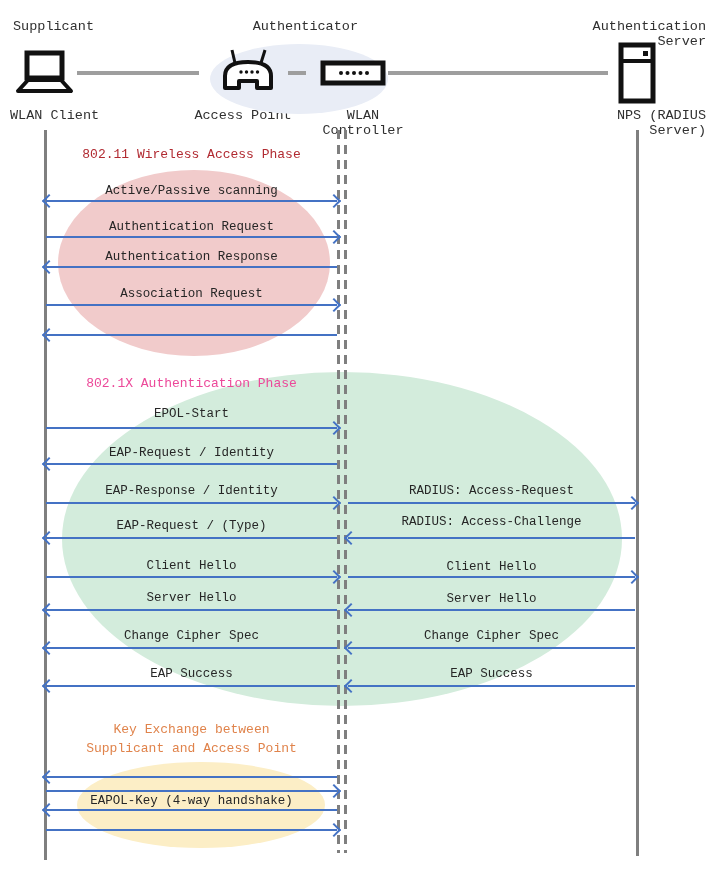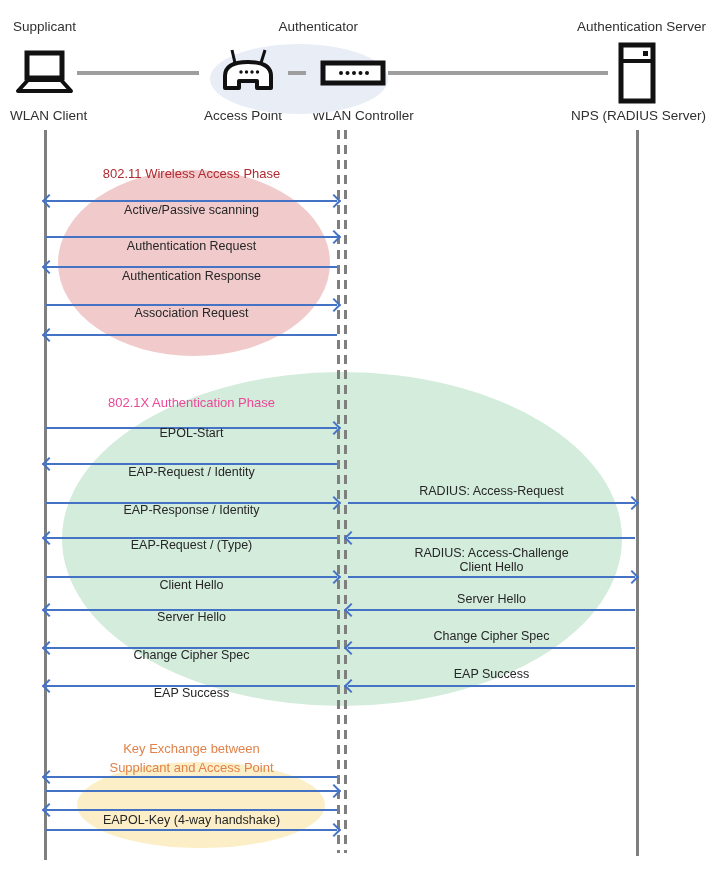--- a/index.html
+++ b/index.html
@@ -1,34 +1,34 @@
 <!DOCTYPE html>
 <html><head>
 <meta charset="utf-8">
 <style>
   html,body { margin:0; padding:0; background:#fff; }
   #canvas {
     position:relative; width:713px; height:864px; background:#ffffff;
-    font-family:Liberation Sans, sans-serif; color:#262626; overflow:hidden;
+    font-family:Liberation Mono, monospace; color:#262626; overflow:hidden;
   }
   .hdr-role { position:absolute; top:19px; font-size:13.5px; color:#303030; }
   .hdr-node { position:absolute; top:108px; font-size:13.5px; color:#303030; }
   .ellipse { position:absolute; border-radius:50%; z-index:1; }
   .conn { position:absolute; height:4px; background:#9e9e9e; z-index:2; }
   .icon { position:absolute; z-index:3; }
   .lifeline { position:absolute; top:130px; width:3px; background:#7f7f7f; z-index:2; }
   .dashline {
     position:absolute; top:130px; width:3px; z-index:2;
     background:repeating-linear-gradient(to bottom, #7f7f7f 0 9px, transparent 9px 15px);
   }
   .lbl {
     position:absolute; text-align:center; font-size:12.5px; color:#262626;
     z-index:4; white-space:nowrap;
   }
-  .span-l { left:46px; width:291px;margin-top:19px; }
+  .span-l { left:46px; width:291px; }
   .span-r { left:348px; width:287px; }
   .phase-title { position:absolute; text-align:center; font-size:13px; z-index:4; white-space:nowrap; }
   .t-red { color:#b12a31; }
   .t-green { color:#ec4899; }
   .t-orange { color:#e0834b; }
   .arrow { position:absolute; height:0; border-top:2px solid #4472c4; z-index:3; }
   .al { left:46px; width:291px; }
   .ar { left:348px; width:287px; }
   .head-l::before {
     content:""; position:absolute; left:-2px; top:-6px; width:8px; height:8px;
@@ -135,21 +135,21 @@
   <div class="lbl span-l" style="top:446px">EAP-Request / Identity</div>
   <div class="arrow al head-l" style="top:463px"></div>
 
   <div class="lbl span-l" style="top:484px">EAP-Response / Identity</div>
   <div class="arrow al head-r" style="top:502px"></div>
   <div class="lbl span-r" style="top:484px">RADIUS: Access-Request</div>
   <div class="arrow ar head-r" style="top:502px"></div>
 
   <div class="lbl span-l" style="top:519px">EAP-Request / (Type)</div>
   <div class="arrow al head-l" style="top:537px"></div>
-  <div class="lbl span-r" style="top:546px">RADIUS: Access-Challenge</div>
+  <div class="lbl span-r" style="top:515px">RADIUS: Access-Challenge</div>
   <div class="arrow ar head-l" style="top:537px"></div>
 
   <div class="lbl span-l" style="top:559px">Client Hello</div>
   <div class="arrow al head-r" style="top:576px"></div>
   <div class="lbl span-r" style="top:560px">Client Hello</div>
   <div class="arrow ar head-r" style="top:576px"></div>
 
   <div class="lbl span-l" style="top:591px">Server Hello</div>
   <div class="arrow al head-l" style="top:609px"></div>
   <div class="lbl span-r" style="top:592px">Server Hello</div>

